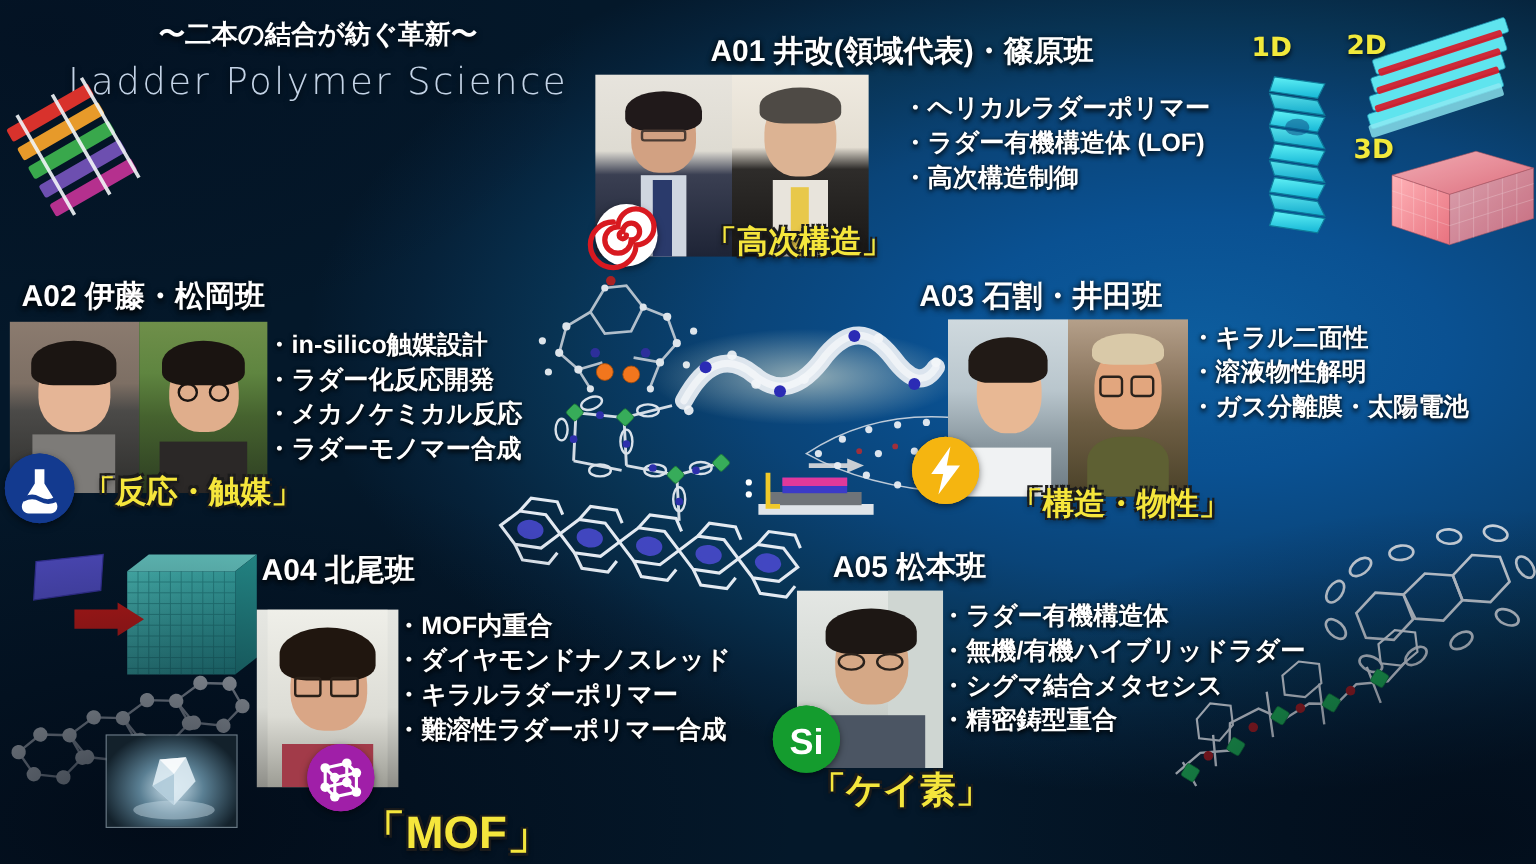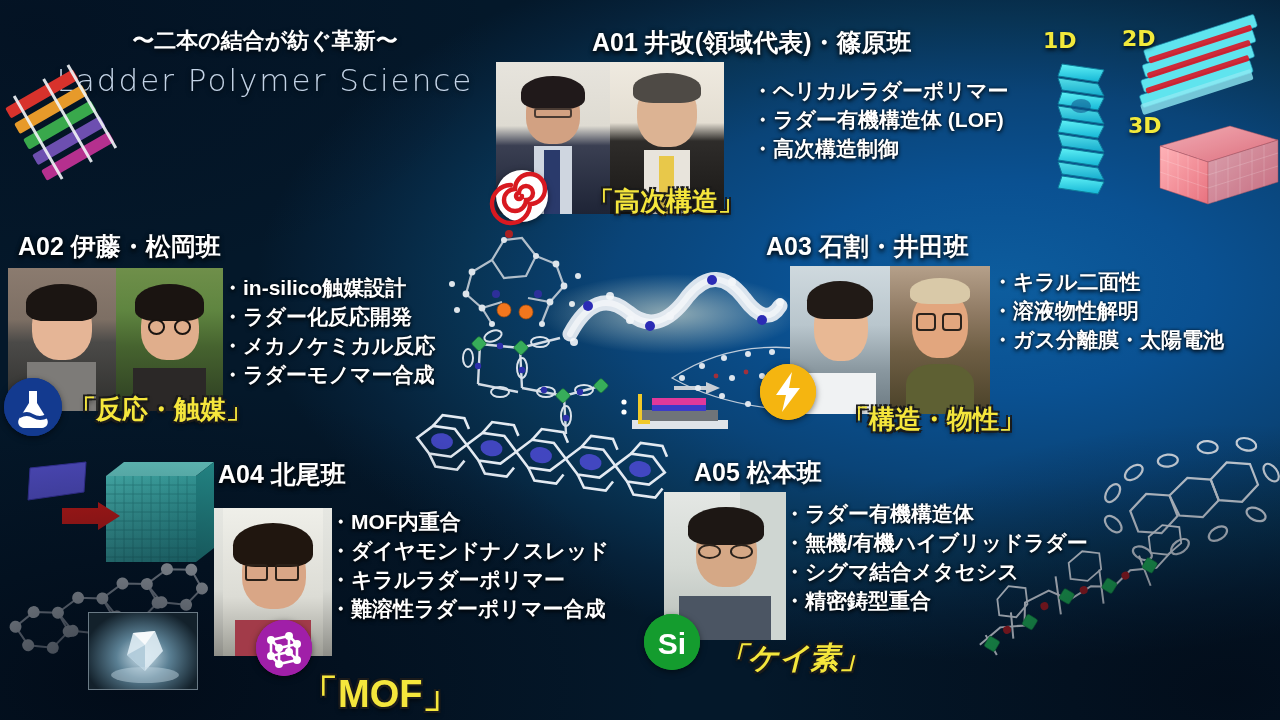--- a/index.html
+++ b/index.html
@@ -29,21 +29,21 @@
   .txt{ color:#fff; text-shadow:0 2px 4px rgba(0,0,0,.75), 0 0 3px rgba(0,0,0,.6); }
 
   
   #title-block{ position:absolute; left:40px; top:14px; width:450px; }
   #main-title{
     font-size:44px; font-weight:bold; letter-spacing:1px; color:#fff;
     text-shadow:0 3px 6px rgba(0,0,0,.8);
     white-space:nowrap;
   }
   #sub-title{
-    margin-top:12px; font-size:22px; font-weight:bold; color:#fff;
+    margin-top:0; font-size:22px; font-weight:bold; color:#fff;
     text-align:center; text-shadow:0 2px 5px rgba(0,0,0,.8);
   }
   #en-title{
     margin-top:6px; font-size:31px; letter-spacing:2px; text-align:center;
     color:#c3d3e6; text-shadow:0 2px 5px rgba(0,0,0,.7);
     font-family:"DejaVu Sans",sans-serif; font-weight:300;
   }
   #ladder-logo{ position:absolute; left:10px; top:72px; width:110px; height:100px; }
 
   
@@ -567,27 +567,27 @@
   <div class="photo" style="left:664px;top:492px;width:122px;height:148px;">
     <div class="half" style="background:linear-gradient(180deg,#e4e7e4 0%,#d4d9d4 50%,#b6bdb8 100%);">
       <div style="position:absolute;left:62%;top:0;width:38%;height:100%;background:#cfd6d2;"></div>
       <div style="position:absolute;left:26%;top:18%;width:50%;height:46%;border-radius:46% 46% 44% 44%;background:#d5a886;"></div>
       <div style="position:absolute;left:20%;top:10%;width:62%;height:26%;border-radius:50% 50% 28% 28%;background:#1d1714;"></div>
       <div style="position:absolute;left:28%;top:35%;width:19%;height:10%;border:2px solid #2a221c;border-radius:50%;"></div>
       <div style="position:absolute;left:54%;top:35%;width:19%;height:10%;border:2px solid #2a221c;border-radius:50%;"></div>
       <div style="position:absolute;left:12%;top:70%;width:76%;height:30%;background:#4b5563;"></div>
     </div>
   </div>
-  <div class="icon-circle" style="left:644px;top:614px;width:56px;height:56px;background:#149c2e;">
+  <div class="icon-circle" style="left:644px;top:588px;width:56px;height:56px;background:#149c2e;">
     <svg width="56" height="56" viewBox="0 0 56 56">
       <circle cx="28" cy="28" r="28" fill="#149c2e"></circle>
       <text x="28" y="40" text-anchor="middle" font-family="Liberation Sans, sans-serif" font-size="30" font-weight="bold" fill="#fff">Si</text>
     </svg>
   </div>
-  <div class="kw" style="left:718px;top:638px;font-size:30px;font-style:italic;">「ケイ素」</div>
+  <div class="kw" style="left:675px;top:638px;font-size:30px;">「ケイ素」</div>
   <ul class="bullets" style="left:784px;top:500px;">
     <li>ラダー有機構造体</li>
     <li>無機/有機ハイブリッドラダー</li>
     <li>シグマ結合メタセシス</li>
     <li>精密鋳型重合</li>
   </ul>
 
 </div>
 
 </body></html>

